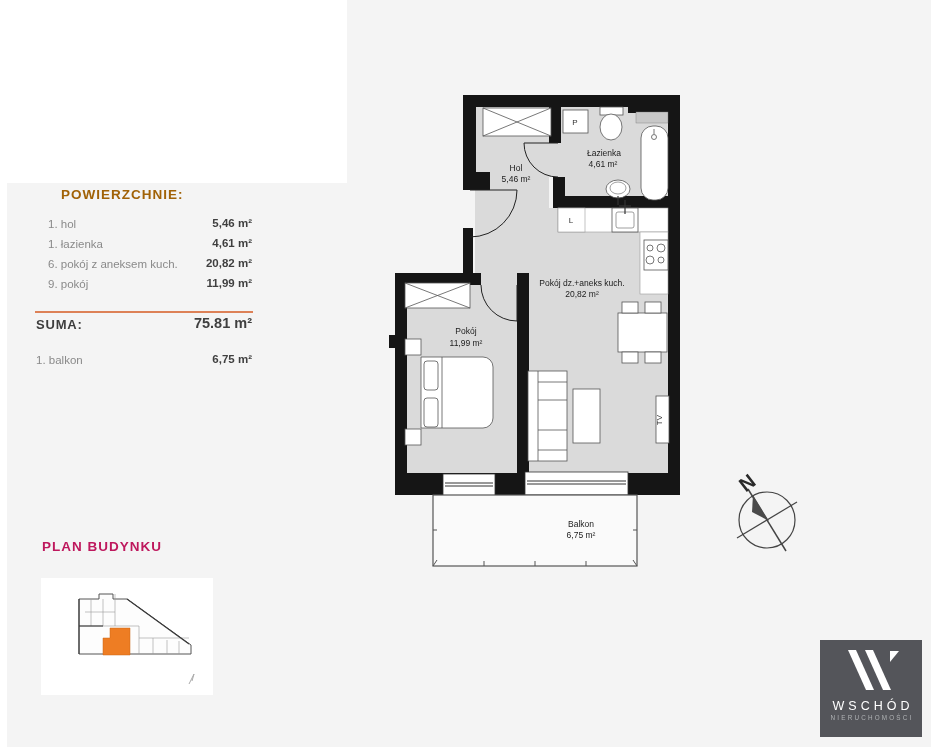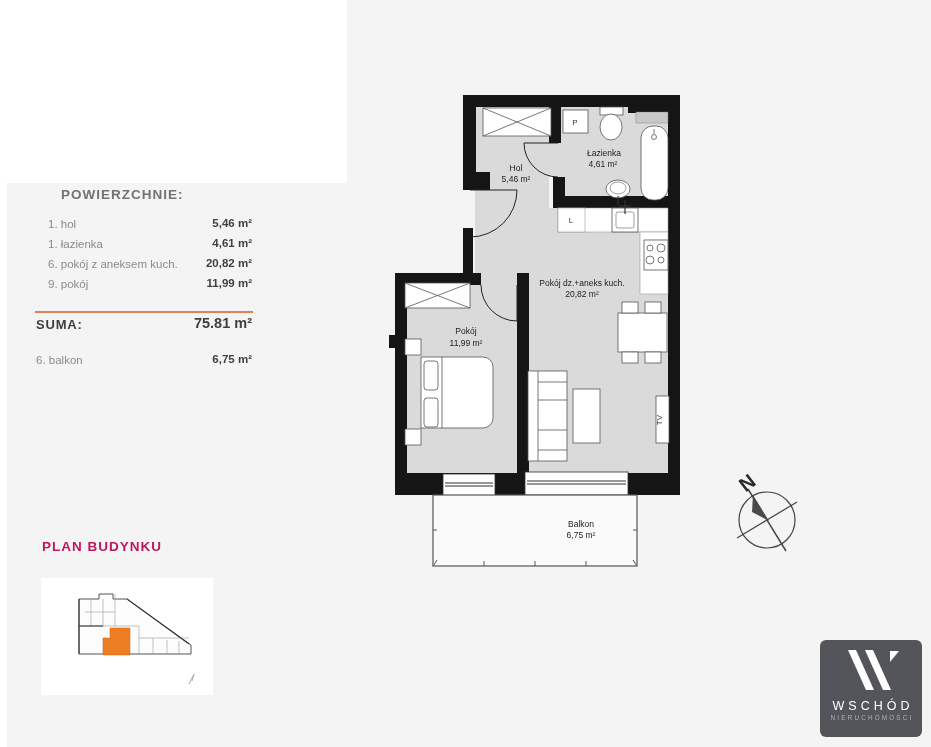--- a/index.html
+++ b/index.html
@@ -3,21 +3,21 @@
 <meta charset="utf-8">
 <style>
   * { margin:0; padding:0; box-sizing:border-box; }
   body { font-family:"Liberation Sans", sans-serif; background:#e9e9e9; }
   .page { position:relative; width:931px; height:747px; background:#f4f4f4; overflow:hidden; }
   .white-topleft { position:absolute; left:0; top:0; width:347px; height:183px; background:#ffffff; }
   .white-leftstrip { position:absolute; left:0; top:183px; width:7px; height:564px; background:#ffffff; }
 
   
   .panel-title { position:absolute; left:36px; top:187px; font-size:13.5px; font-weight:700;
-                 letter-spacing:1px; color:#737373;padding-left:25px; }
+                 letter-spacing:1px; color:#a16207;padding-left:25px; }
   .area-rows { position:absolute; left:36px; top:215px; width:216px; }
   .area-row { position:relative; height:20px; }
   .area-row .lbl { position:absolute; left:12px; top:3px; font-size:11.5px; color:#8a8a8a; }
   .area-row .val { position:absolute; right:0; top:2px; font-size:11.5px; font-weight:700; color:#3f3f3f; }
   .divider { position:absolute; left:35px; top:311px; width:218px; height:2px; background:#dd8157; }
   .suma-row { position:absolute; left:36px; top:315px; width:216px; height:20px; }
   .suma-row .lbl { position:absolute; left:0; top:2px; font-size:13px; font-weight:700;
                    letter-spacing:0.8px; color:#3d3d3d; }
   .suma-row .val { position:absolute; right:0; top:0; font-size:14.5px; font-weight:700; color:#3f3f3f; }
   .balkon-row { position:absolute; left:36px; top:352px; width:216px; height:18px; }
@@ -37,21 +37,21 @@
   .floor { fill:#dadada; }
   .furn { fill:#ffffff; stroke:#555; stroke-width:0.8; }
   .counter { fill:#ffffff; stroke:#9a9a9a; stroke-width:0.6; }
   .doorline { fill:none; stroke:#222; stroke-width:1; }
 
   
   .compass-svg { position:absolute; left:725px; top:460px; }
   .compass-n { font-size:20px; font-weight:700; fill:#2a2a2a; }
 
   
-  .logo-box { position:absolute; left:820px; top:640px; width:102px; height:97px; background:#54555a;border-radius:6px; }
+  .logo-box { position:absolute; left:820px; top:640px; width:102px; height:97px; background:#54555a; }
   .logo-mark { position:absolute; left:0; top:0; }
   .logo-name { position:absolute; left:0; top:59px; width:102px; text-align:center; color:#ffffff;
                font-size:12.5px; letter-spacing:4px; padding-left:4px; }
   .logo-sub { position:absolute; left:0; top:74px; width:102px; text-align:center; color:#b0b3b5;
               font-size:6.3px; letter-spacing:2.2px; padding-left:2px; }
 </style>
 </head>
 <body>
 
 <div class="page">
@@ -80,21 +80,21 @@
     </div>
   </div>
 
   <div class="divider"></div>
 
   <div class="suma-row">
     <span class="lbl">SUMA:</span>
     <span class="val">75.81 m²</span>
   </div>
   <div class="balkon-row">
-    <span class="lbl">6. balkon</span>
+    <span class="lbl">1. balkon</span>
     <span class="val">6,75 m²</span>
   </div>
 
   <div class="building-title">PLAN BUDYNKU</div>
 
   <div class="mini-box">
     <svg width="172" height="117" viewBox="0 0 172 117">
 
       <path d="M38,21 h20 v-5 h14 v5 h14 l64,46 v9 H38 Z" fill="#fdfdfd" stroke="#555" stroke-width="1"></path>
 

